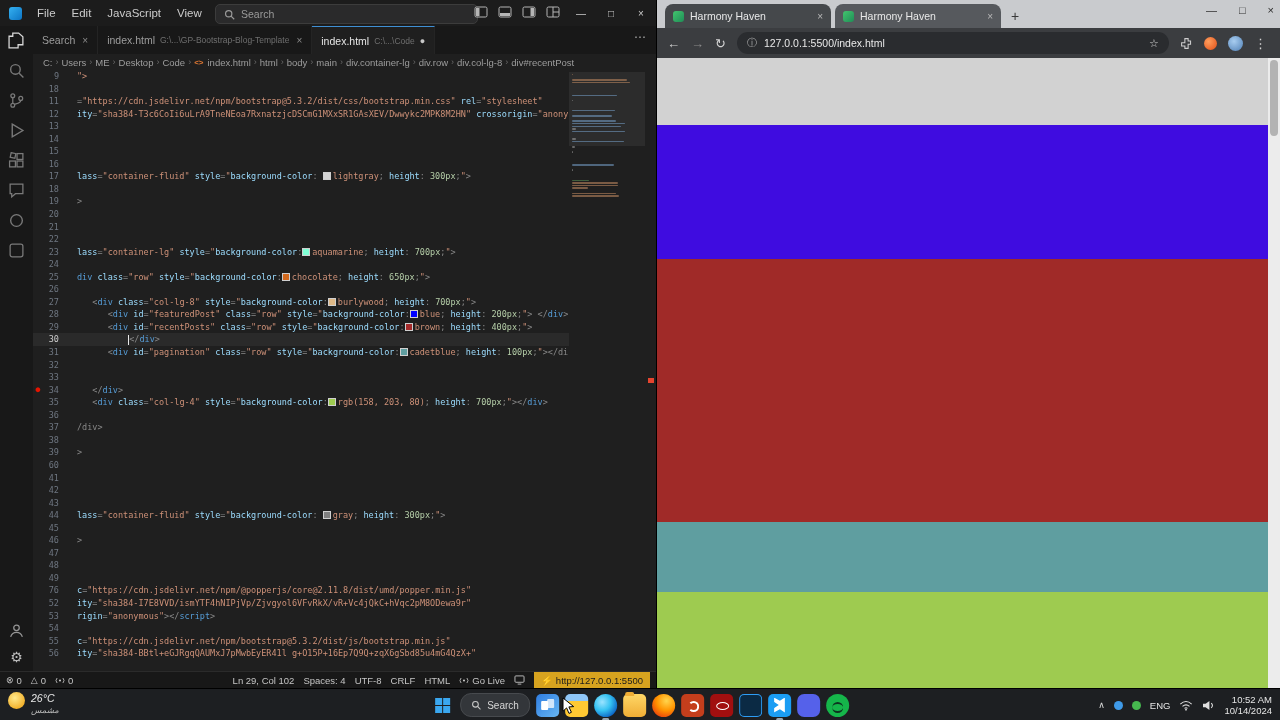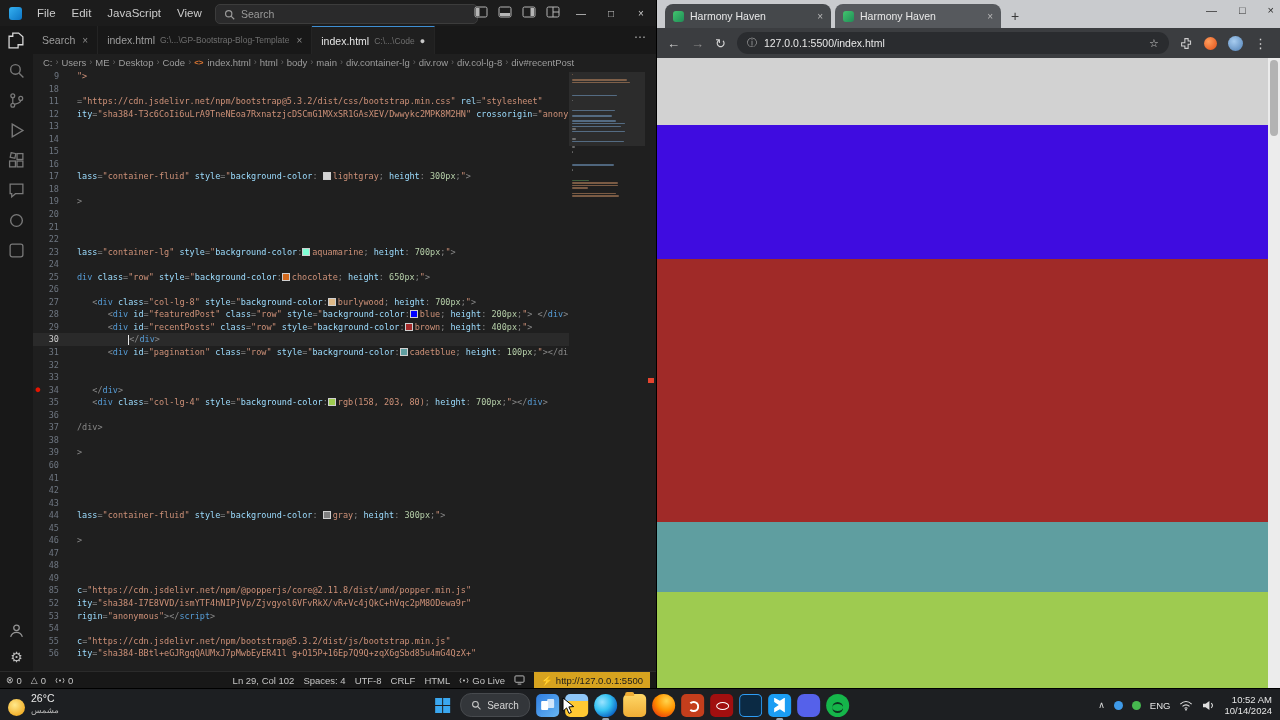--- a/index.html
+++ b/index.html
@@ -84,21 +84,21 @@
   .url .star{color:#c9c9c9;font-size:11px;}
   .badge-ic{width:13px;height:13px;border-radius:50%;background:radial-gradient(circle at 35% 35%,#ff9d5c,#e04e17);}
   .avatar{width:15px;height:15px;border-radius:50%;background:radial-gradient(circle at 40% 35%,#a8cdf0,#4f7fb5);}
   .br-page{position:absolute;left:0;top:58px;right:12px;bottom:0;background:#d2d2d2;}
   .pg-block{width:100%;}
   .br-scroll{position:absolute;top:58px;right:0;width:12px;bottom:0;background:#ececec;}
   .br-scroll .thumb{position:absolute;left:2px;right:2px;top:2px;height:76px;border-radius:4px;background:#b3b3b3;}
 
   
   #taskbar{position:absolute;left:0;top:688px;width:1280px;height:32px;background:#1d1f22;border-top:1px solid #000;}
-  .weather{position:absolute;left:8px;top:3px;display:flex;align-items:flex-end;gap:6px;color:#e8e8e8;}
+  .weather{position:absolute;left:8px;top:3px;display:flex;align-items:flex-start;gap:6px;color:#e8e8e8;font-style:italic;}
   .wicon{width:17px;height:17px;border-radius:50%;background:radial-gradient(circle at 40% 35%,#ffe98c,#f2b22e 70%);}
   .wtxt{display:flex;flex-direction:column;line-height:12px;}
   .wtxt span:first-child{font-size:10.5px;}
   .wdesc{font-size:8.5px;color:#b9b9b9;}
   .tb-center{position:absolute;left:50%;top:4px;transform:translateX(-50%);display:flex;align-items:center;gap:6px;}
   .start{width:23px;height:23px;border-radius:4px;background:
     linear-gradient(#3aa7f0,#3aa7f0) left 4px top 4px/7px 7px no-repeat,
     linear-gradient(#3aa7f0,#3aa7f0) right 4px top 4px/7px 7px no-repeat,
     linear-gradient(#3aa7f0,#3aa7f0) left 4px bottom 4px/7px 7px no-repeat,
     linear-gradient(#3aa7f0,#3aa7f0) right 4px bottom 4px/7px 7px no-repeat;}
@@ -308,21 +308,21 @@
           <div class="cl"><span class="bp"></span><span class="num">60</span><span class="txt" style="padding-left: 0ch;"></span></div>
           <div class="cl"><span class="bp"></span><span class="num">41</span><span class="txt" style="padding-left: 0ch;"></span></div>
           <div class="cl"><span class="bp"></span><span class="num">42</span><span class="txt" style="padding-left: 0ch;"></span></div>
           <div class="cl"><span class="bp"></span><span class="num">43</span><span class="txt" style="padding-left: 0ch;"></span></div>
           <div class="cl"><span class="bp"></span><span class="num">44</span><span class="txt" style="padding-left: 0ch;"><span class="c-a">lass</span><span class="c-p">=</span><span class="c-s">"container-fluid"</span><span class="c-a"> style</span><span class="c-p">=</span><span class="c-s">"</span><span class="c-a">background-color</span><span class="c-p">: </span><span class="sw" style="background: rgb(128, 128, 128);"></span><span class="c-s">gray</span><span class="c-p">; </span><span class="c-a">height</span><span class="c-p">: </span><span class="c-d">300px</span><span class="c-p">;</span><span class="c-s">"</span><span class="c-p">&gt;</span></span></div>
           <div class="cl"><span class="bp"></span><span class="num">45</span><span class="txt" style="padding-left: 0ch;"></span></div>
           <div class="cl"><span class="bp"></span><span class="num">46</span><span class="txt" style="padding-left: 0ch;"><span class="c-p">&gt;</span></span></div>
           <div class="cl"><span class="bp"></span><span class="num">47</span><span class="txt" style="padding-left: 0ch;"></span></div>
           <div class="cl"><span class="bp"></span><span class="num">48</span><span class="txt" style="padding-left: 0ch;"></span></div>
           <div class="cl"><span class="bp"></span><span class="num">49</span><span class="txt" style="padding-left: 0ch;"></span></div>
-          <div class="cl"><span class="bp"></span><span class="num">85</span><span class="txt" style="padding-left: 0ch;"><span class="c-a">c</span><span class="c-p">=</span><span class="c-s">"https://cdn.jsdelivr.net/npm/@popperjs/core@2.11.8/dist/umd/popper.min.js"</span></span></div>
+          <div class="cl"><span class="bp"></span><span class="num">76</span><span class="txt" style="padding-left: 0ch;"><span class="c-a">c</span><span class="c-p">=</span><span class="c-s">"https://cdn.jsdelivr.net/npm/@popperjs/core@2.11.8/dist/umd/popper.min.js"</span></span></div>
           <div class="cl"><span class="bp"></span><span class="num">52</span><span class="txt" style="padding-left: 0ch;"><span class="c-a">ity</span><span class="c-p">=</span><span class="c-s">"sha384-I7E8VVD/ismYTF4hNIPjVp/Zjvgyol6VFvRkX/vR+Vc4jQkC+hVqc2pM8ODewa9r"</span></span></div>
           <div class="cl"><span class="bp"></span><span class="num">53</span><span class="txt" style="padding-left: 0ch;"><span class="c-a">rigin</span><span class="c-p">=</span><span class="c-s">"anonymous"</span><span class="c-p">&gt;&lt;/</span><span class="c-t">script</span><span class="c-p">&gt;</span></span></div>
           <div class="cl"><span class="bp"></span><span class="num">54</span><span class="txt" style="padding-left: 0ch;"></span></div>
           <div class="cl"><span class="bp"></span><span class="num">55</span><span class="txt" style="padding-left: 0ch;"><span class="c-a">c</span><span class="c-p">=</span><span class="c-s">"https://cdn.jsdelivr.net/npm/bootstrap@5.3.2/dist/js/bootstrap.min.js"</span></span></div>
           <div class="cl"><span class="bp"></span><span class="num">56</span><span class="txt" style="padding-left: 0ch;"><span class="c-a">ity</span><span class="c-p">=</span><span class="c-s">"sha384-BBtl+eGJRgqQAUMxJ7pMwbEyER41l g+O15P+16Ep7Q9Q+zqX6gSbd85u4mG4QzX+"</span></span></div>
         </div>
       <div class="minimap">
           <span class="mm-slider"></span>
           <div class="mml" style="width: 1.2px; background: rgb(184, 131, 94); opacity: 0.6;"></div>
           <div class="mml" style="width: 0px; background: rgb(138, 138, 138); opacity: 0;"></div>

